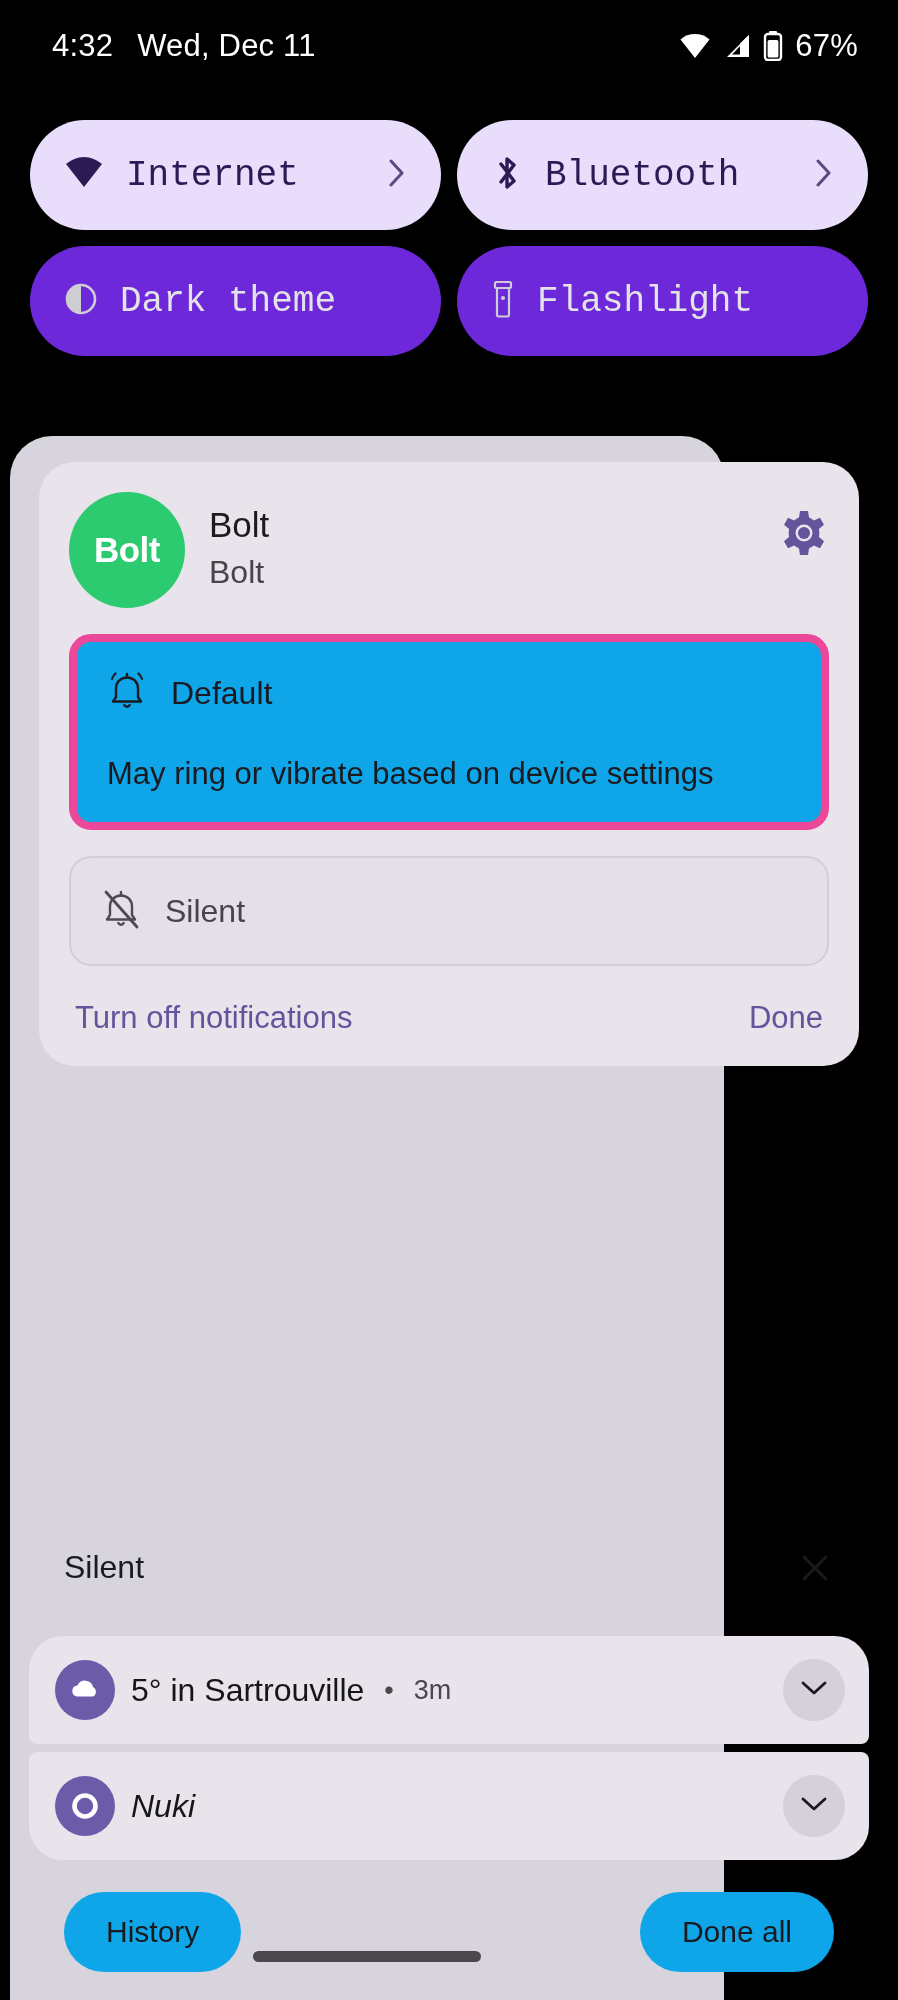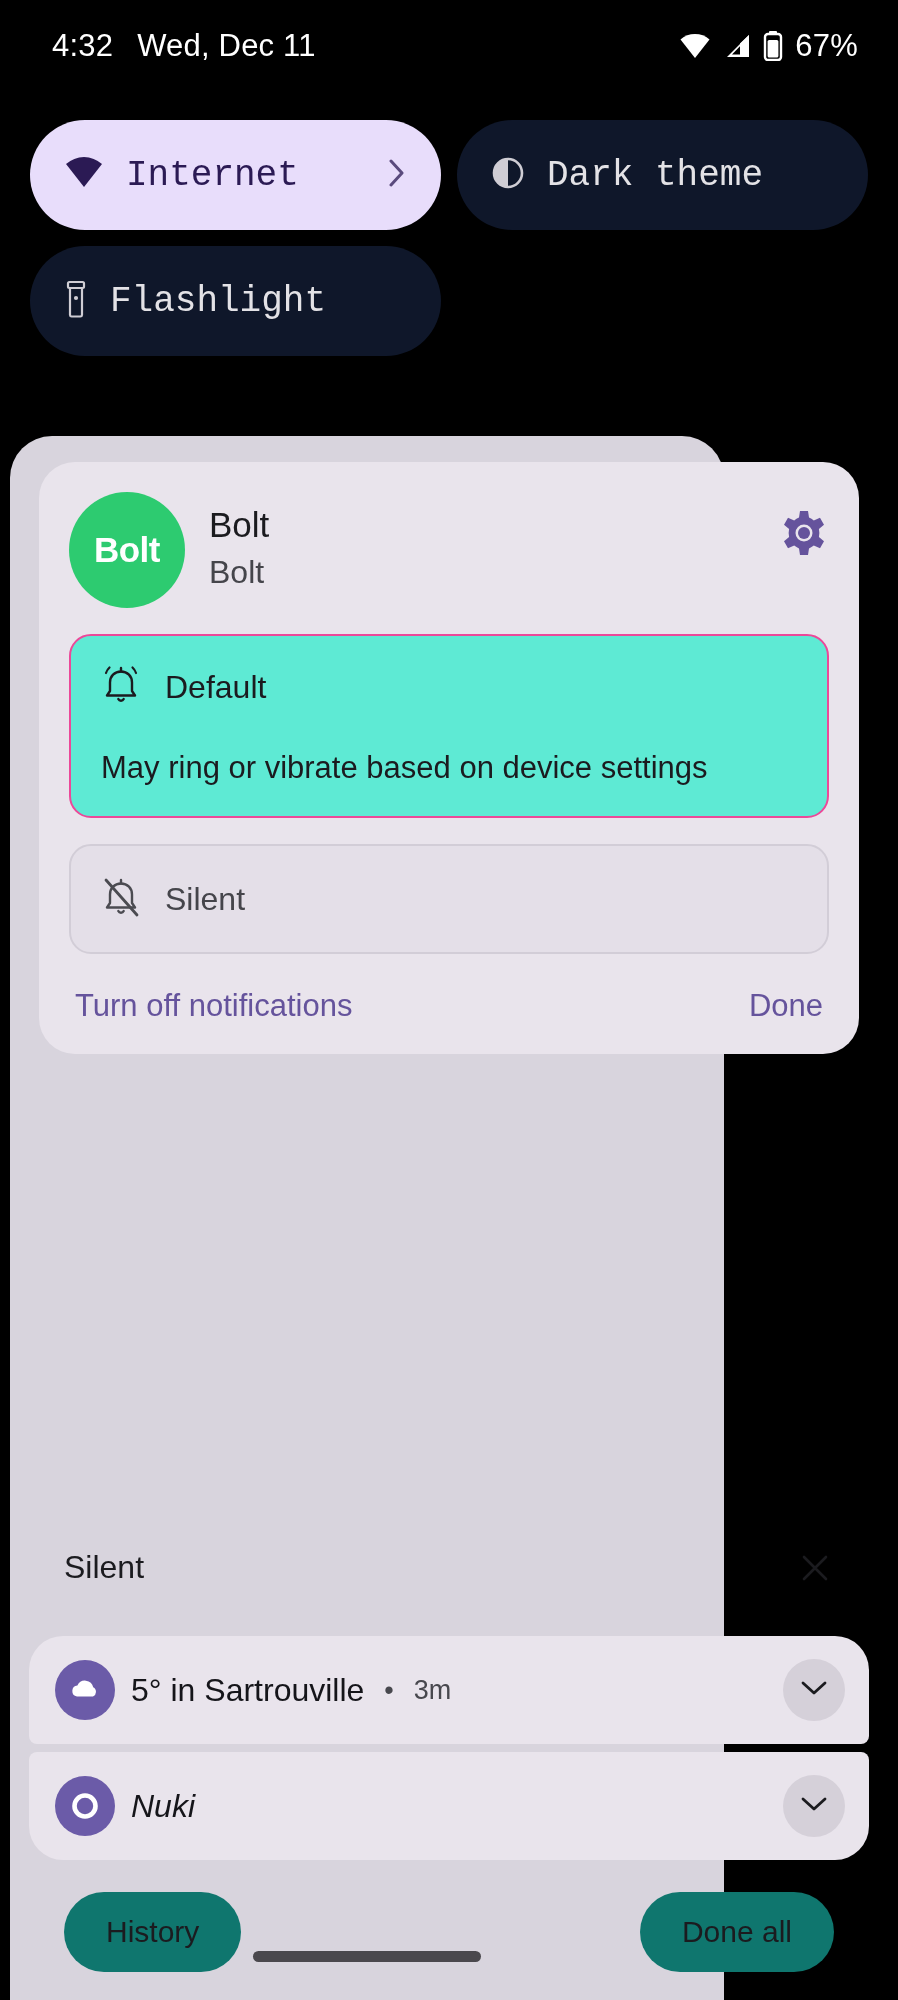--- a/index.html
+++ b/index.html
@@ -64,21 +64,21 @@
     align-items: center;
     padding: 0 34px;
     gap: 22px;
     cursor: pointer;
   }
   .tile.active {
     background: #E8DDFB;
     color: #2B1A54;
   }
   .tile.inactive {
-    background: #0f172a;
+    background: #6d28d9;
     color: #E3E2E6;
   }
   .tile-label {
     font-size: 36px;
     font-weight: 400;
     white-space: nowrap;
     font-family: Liberation Mono, monospace;
   }
   .tile .chev {
     margin-left: auto;
@@ -145,22 +145,22 @@
     flex: 0 0 auto;
   }
 
   .opt {
     margin-top: 26px;
     border-radius: 22px;
     padding: 28px 30px 30px 30px;
     cursor: pointer;
   }
   .opt.selected {
-    background: #5eead4;
-    border: 2px solid #ec4899;
+    background: #0ea5e9;
+    border: 8px solid #ec4899;
   }
   .opt.unselected {
     background: #E4DFE8;
     border: 2px solid #D2CDD7;
     padding: 30px 30px 30px 30px;
   }
   .opt-row {
     display: flex;
     align-items: center;
     gap: 24px;
@@ -267,21 +267,21 @@
   
   .footer {
     position: absolute;
     top: 1456px; left: 0;
     width: 878px;
     padding: 0 54px;
     display: flex;
     align-items: center;
   }
   .pill {
-    background: #0f766e;
+    background: #0ea5e9;
     border: none;
     border-radius: 40px;
     height: 80px;
     padding: 0 42px;
     font-size: 30px;
     color: #1B1B1F;
     font-family: inherit;
     cursor: pointer;
   }
   .pill.right { margin-left: auto; }
@@ -342,20 +342,33 @@
         </svg>
       </span>
       <span class="tile-label">Internet</span>
       <span class="chev">
         <svg width="20" height="32" viewBox="0 0 20 32">
           <path d="M4 4 L15 16 L4 28" fill="none" stroke="#2B1A54" stroke-width="3" stroke-linecap="round" stroke-linejoin="round"></path>
         </svg>
       </span>
     </div>
 
+    <div class="tile active">
+      <span class="tile-icon">
+        <svg width="32" height="40" viewBox="0 0 32 40">
+          <path d="M10 11 L23 28 L16 34 L16 6 L23 12 L10 29" fill="none" stroke="#2B1A54" stroke-width="3.4" stroke-linecap="round" stroke-linejoin="round"></path>
+        </svg>
+      </span>
+      <span class="tile-label">Bluetooth</span>
+      <span class="chev">
+        <svg width="20" height="32" viewBox="0 0 20 32">
+          <path d="M4 4 L15 16 L4 28" fill="none" stroke="#2B1A54" stroke-width="3" stroke-linecap="round" stroke-linejoin="round"></path>
+        </svg>
+      </span>
+    </div>
 
     <div class="tile inactive">
       <span class="tile-icon">
         <svg width="34" height="34" viewBox="0 0 34 34">
           <circle cx="17" cy="17" r="14" fill="none" stroke="#CFCDD4" stroke-width="2.6"></circle>
           <path d="M17 3 A14 14 0 0 0 17 31 Z" fill="#CFCDD4"></path>
         </svg>
       </span>
       <span class="tile-label">Dark theme</span>
     </div>

